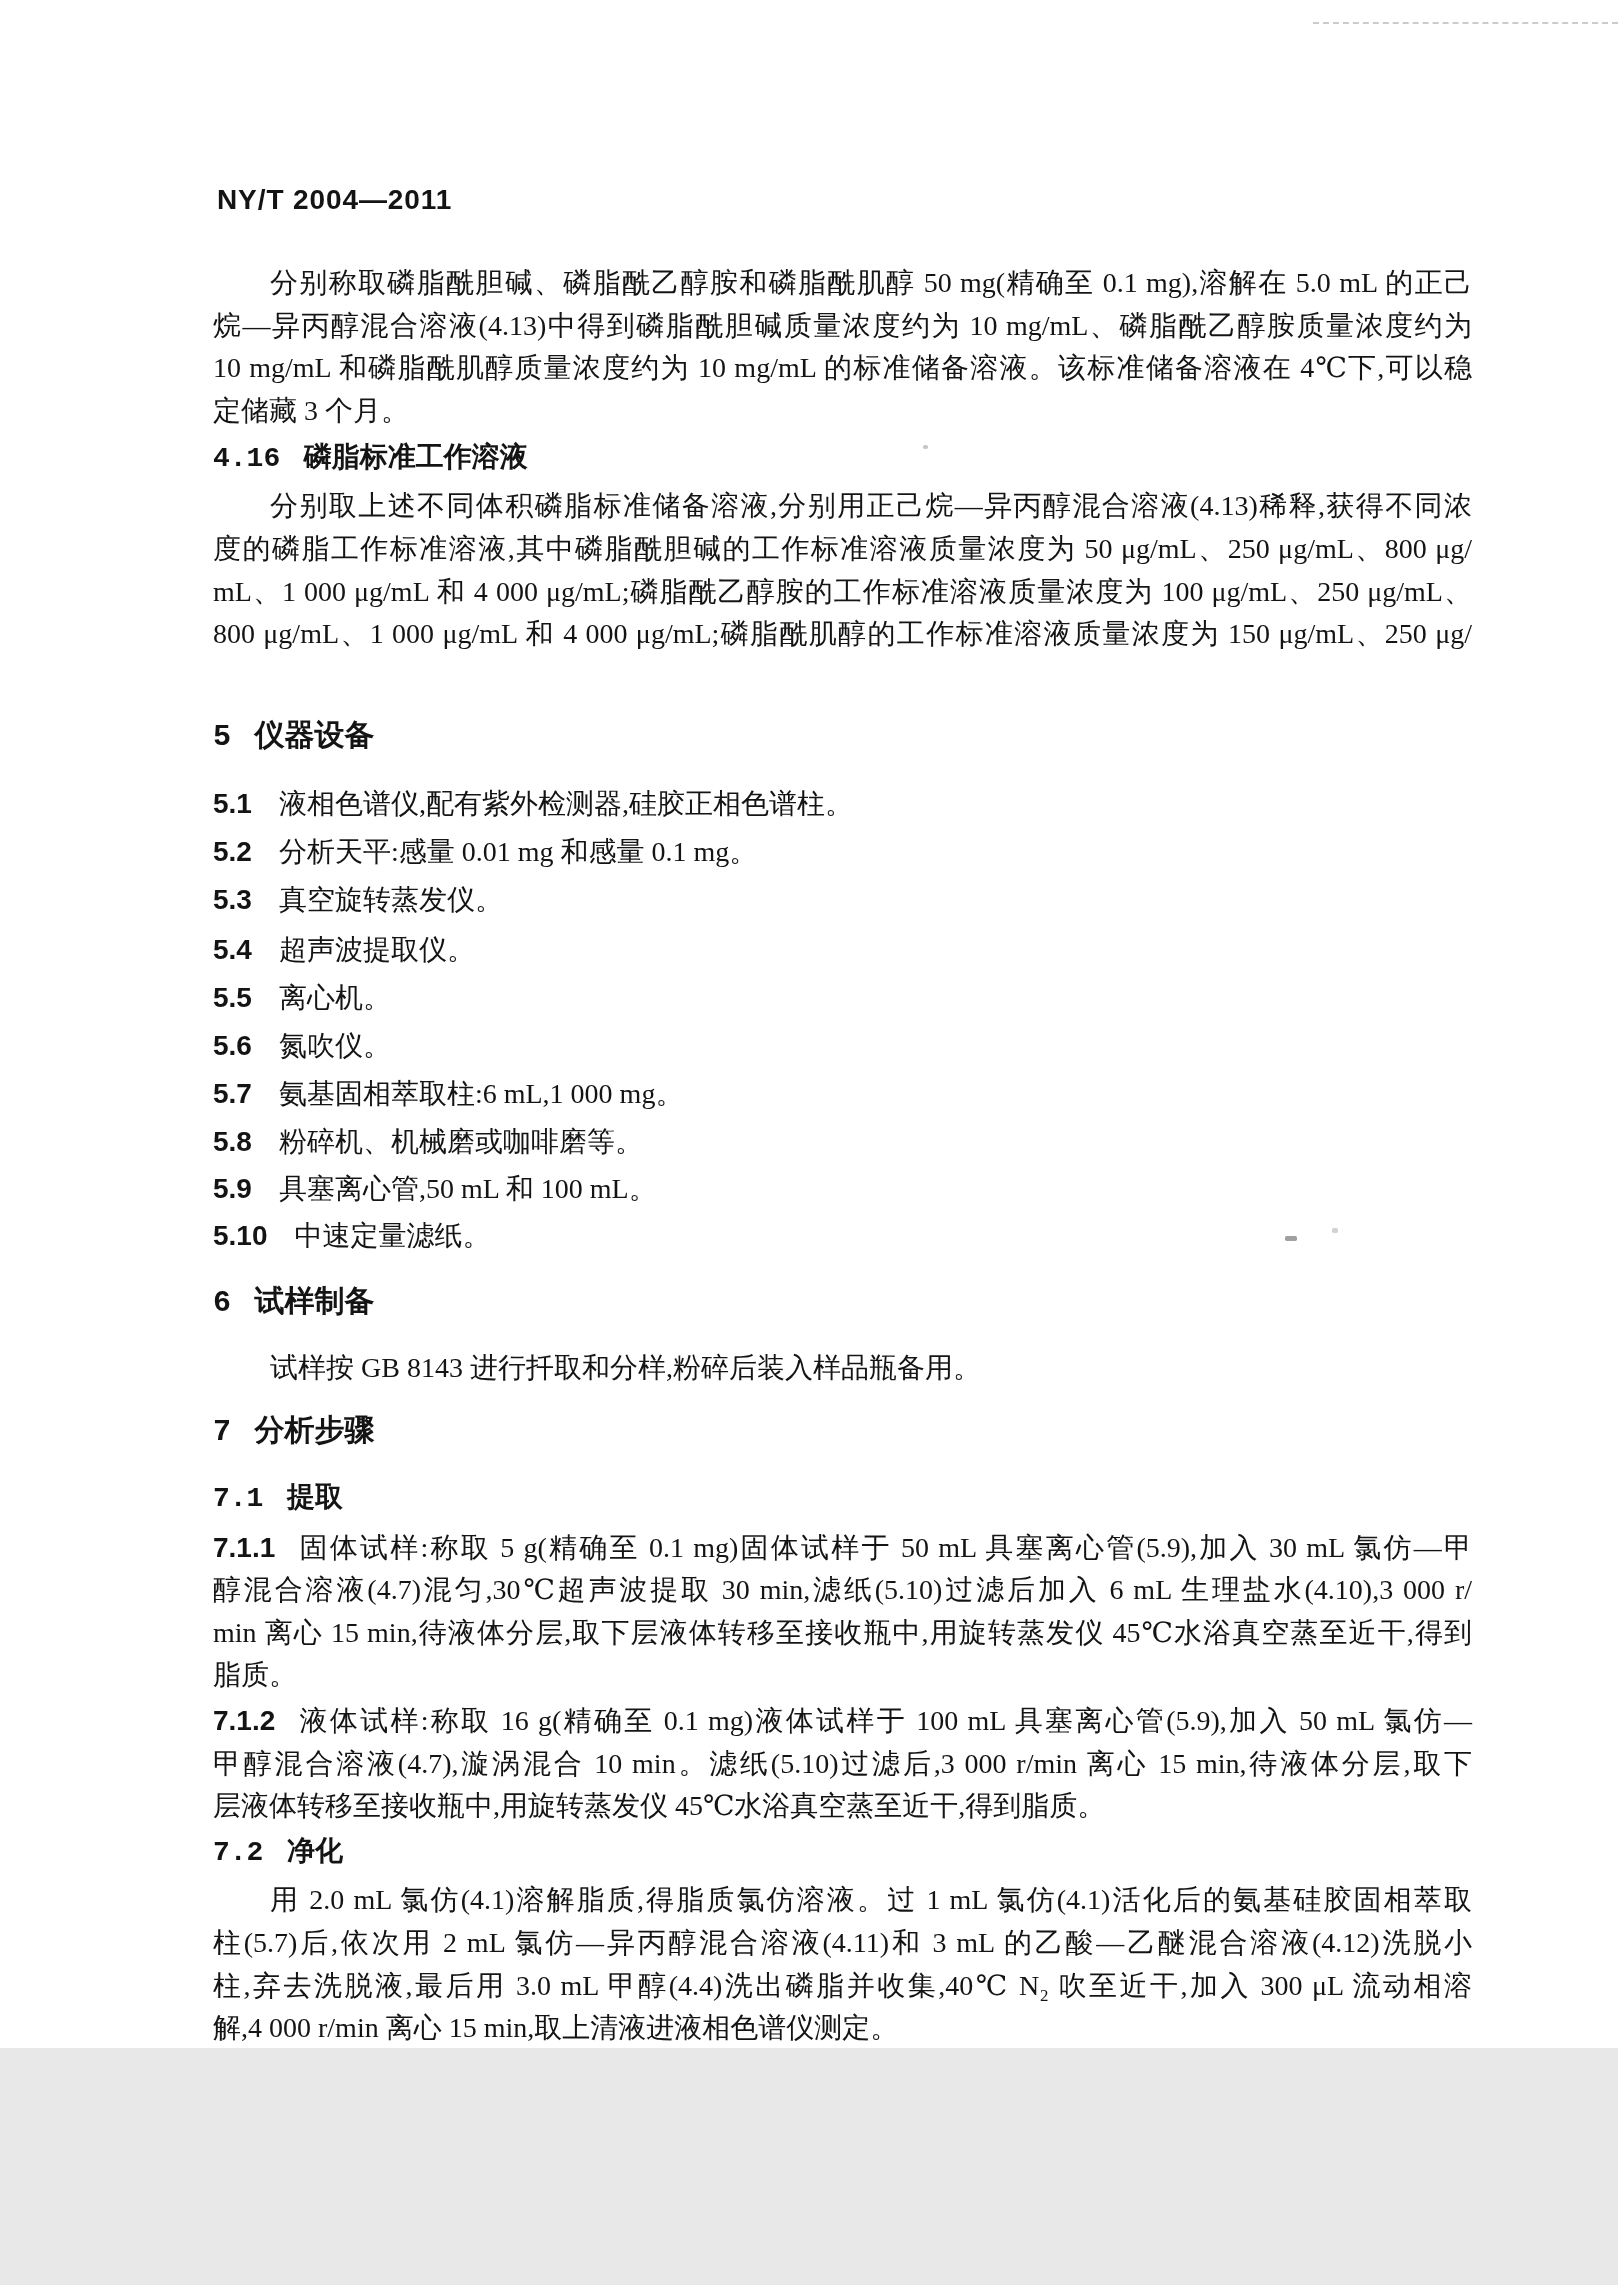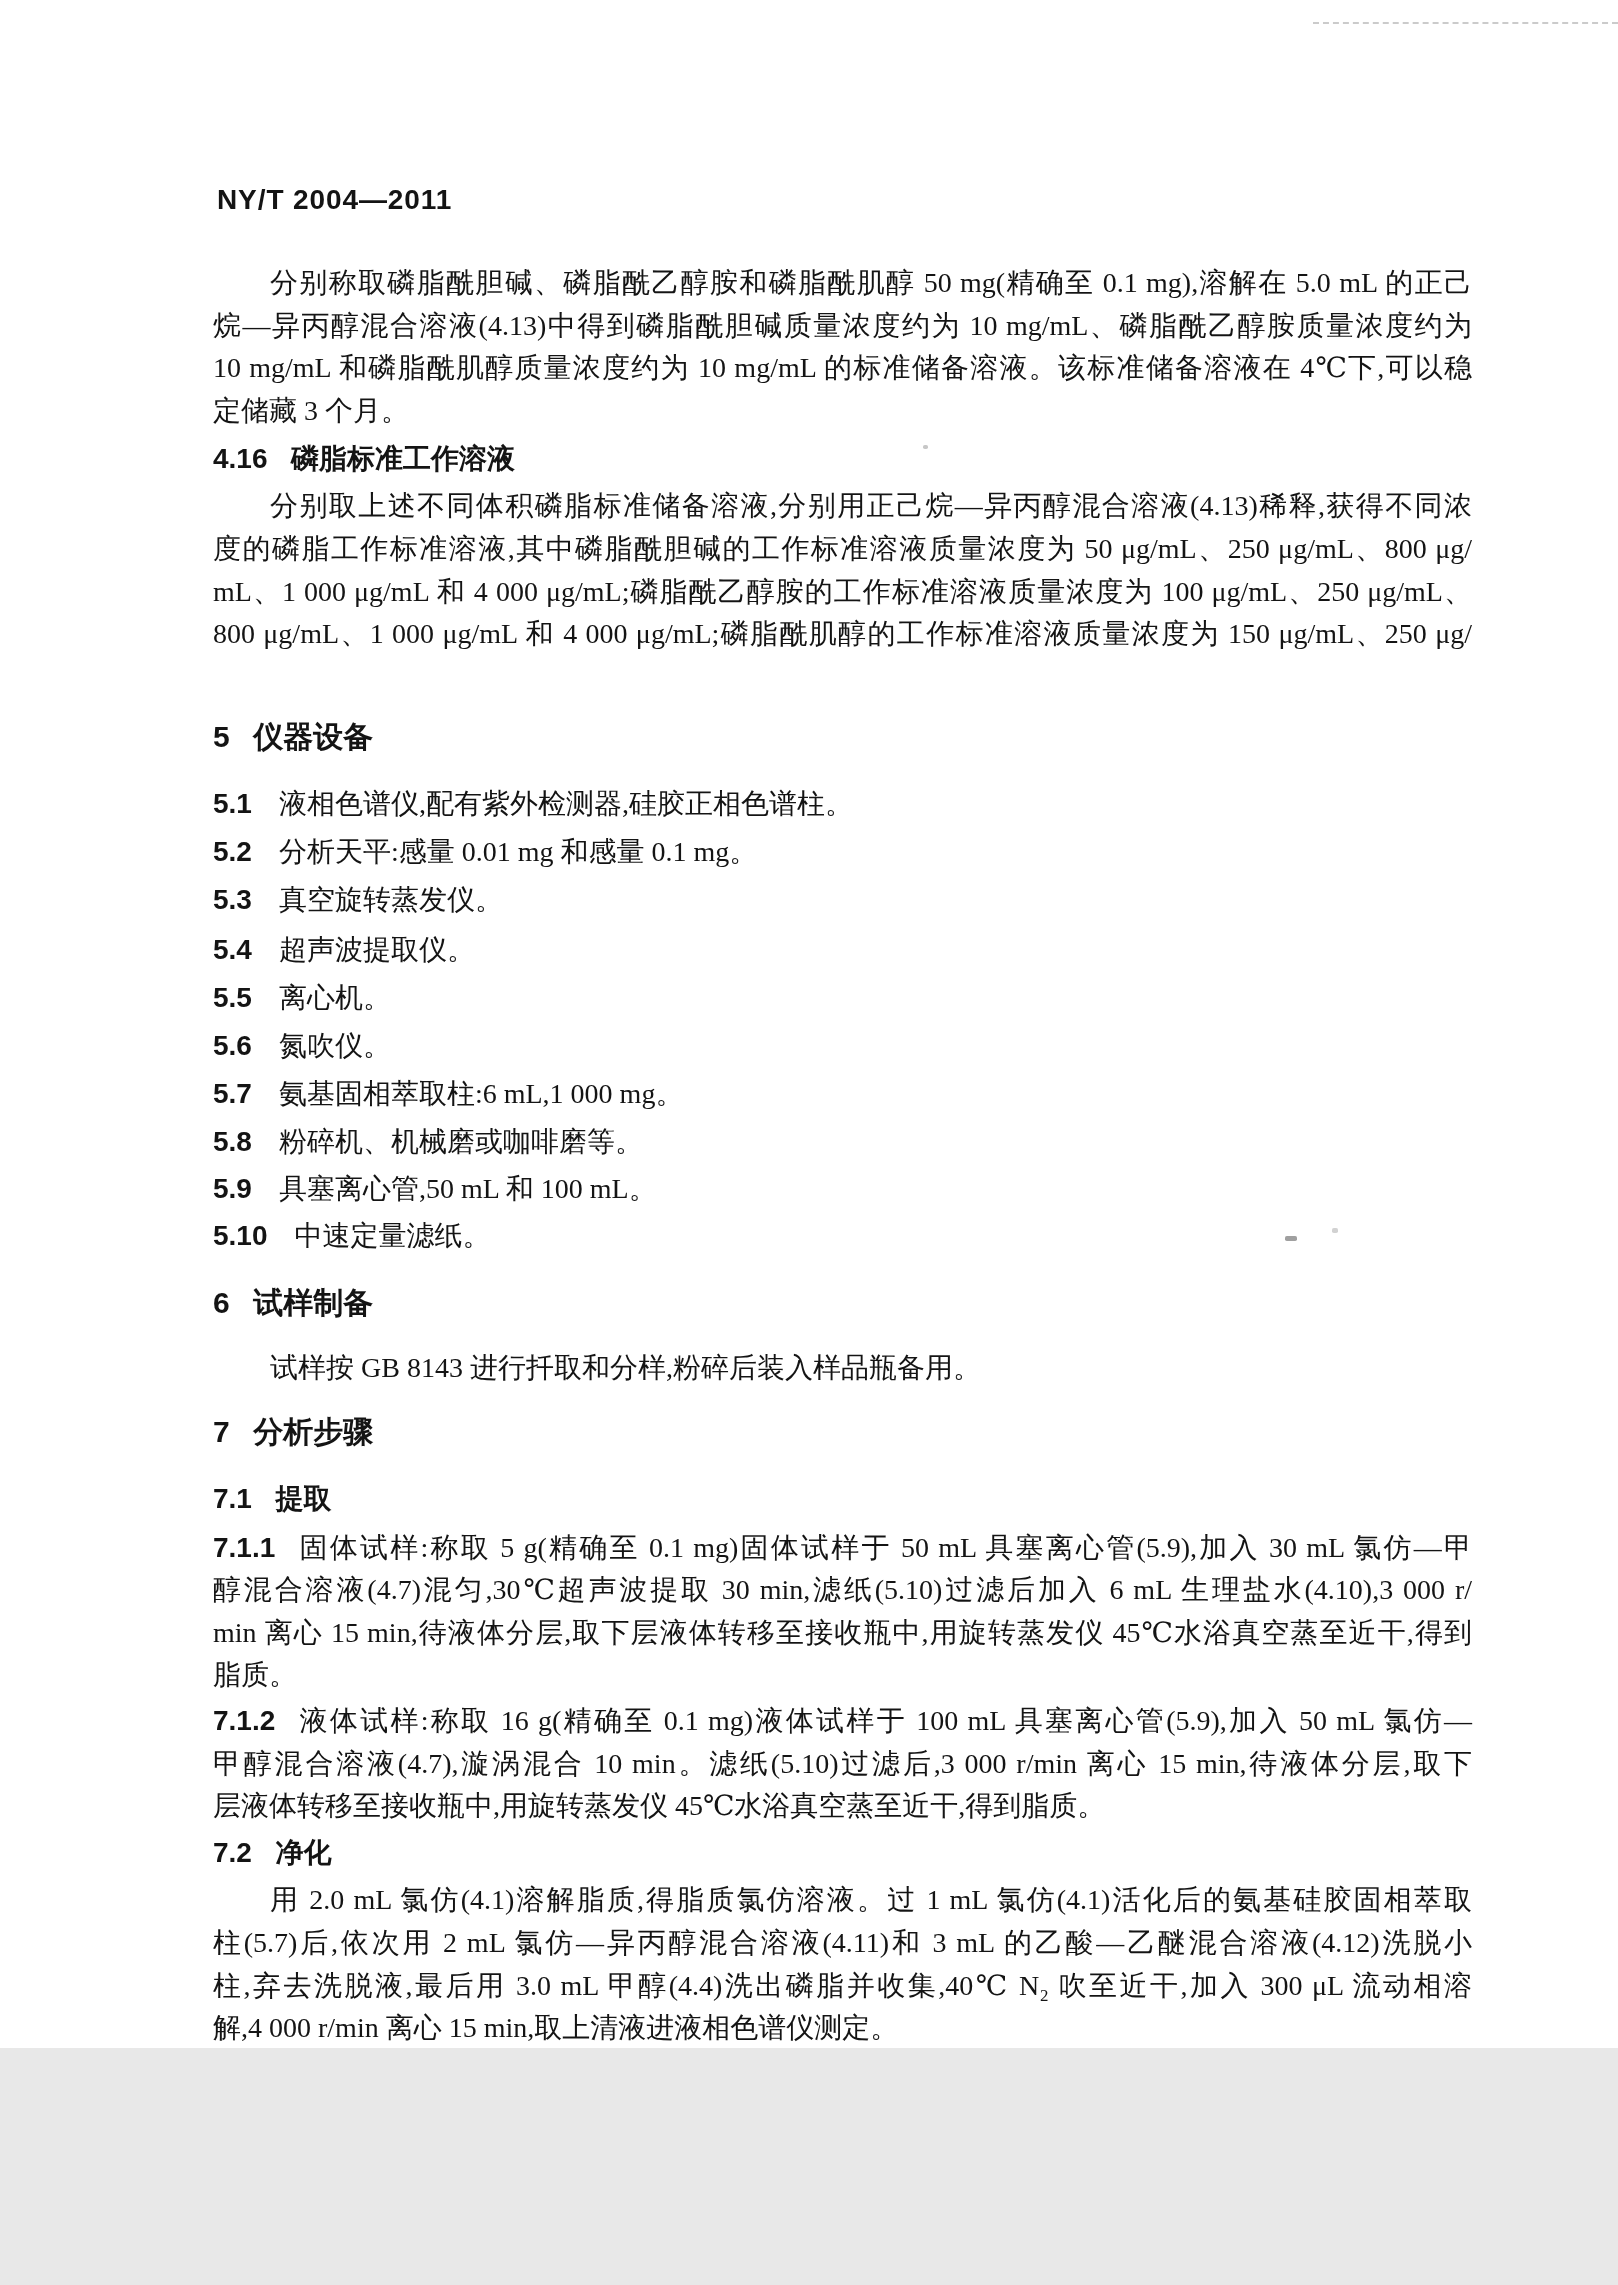--- a/index.html
+++ b/index.html
@@ -28,21 +28,21 @@
   .fill{
     white-space:normal;
     text-align:justify;
     text-align-last:justify;
     text-justify:inter-ideograph;
   }
   .indent{padding-left:57px;}
   
   .heading{
     left:213px;
-    font-family:Liberation Sans, sans-serif;
+    font-family:Liberation Mono, monospace;
     font-weight:700;font-size:28px;line-height:36px;
     white-space:nowrap;
   }
   .heading.lvl1{font-size:30px;}
   .hnum{margin-right:23.5px;}
   
   .item .inum{
     font-family:"Liberation Sans","DejaVu Sans",sans-serif;
     font-weight:700;
     margin-right:27px;

